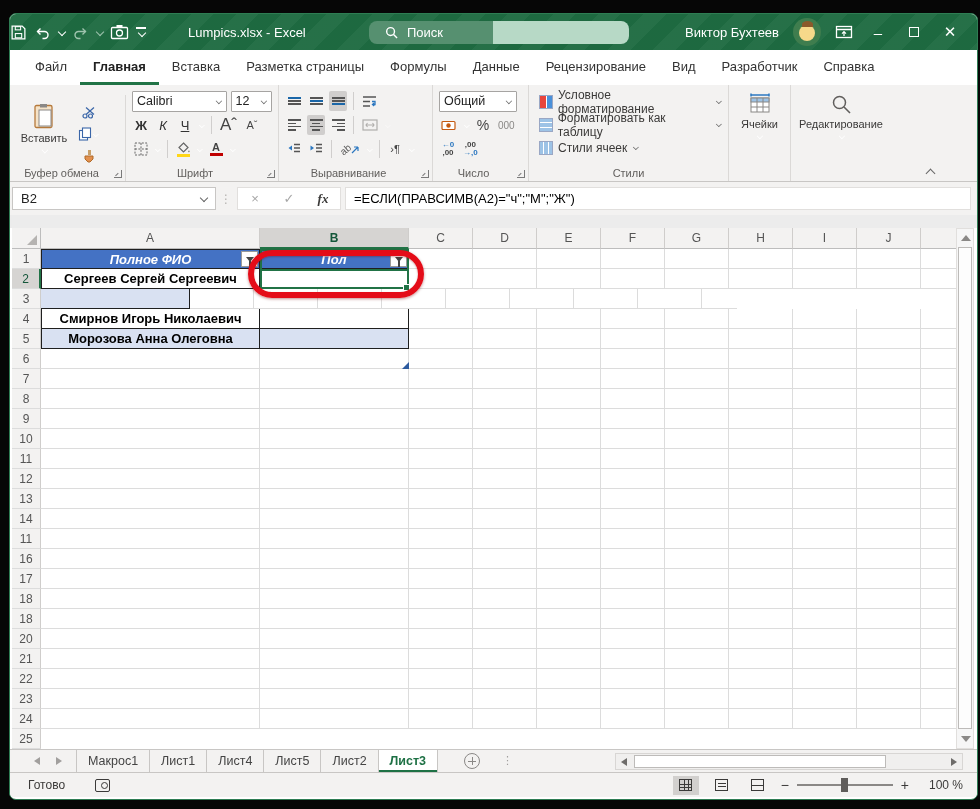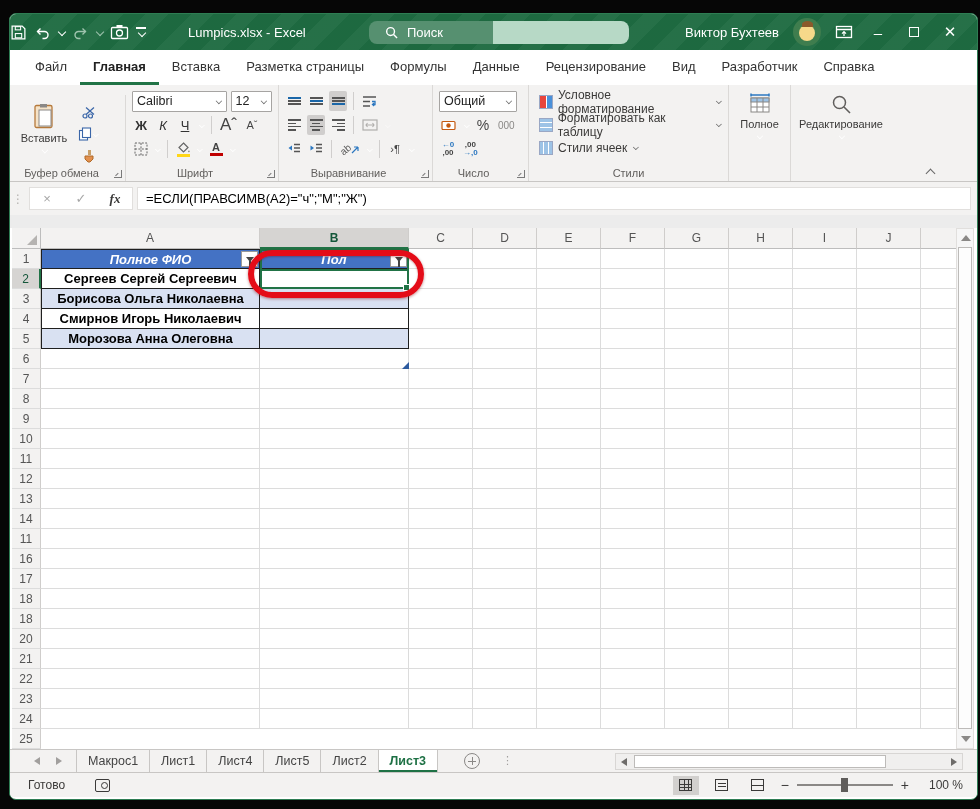--- a/index.html
+++ b/index.html
@@ -527,40 +527,44 @@
         <svg width="24" height="22" viewBox="0 0 24 22">
             <rect x="3" y="5" width="18" height="14" fill="#fff" stroke="#8a8886"></rect>
             <rect x="3" y="5" width="18" height="4" fill="#9dc3e6" stroke="#8a8886"></rect>
             <line x1="9" y1="5" x2="9" y2="19" stroke="#8a8886"></line>
             <line x1="15" y1="5" x2="15" y2="19" stroke="#8a8886"></line>
             <line x1="3" y1="14" x2="21" y2="14" stroke="#8a8886"></line>
             <line x1="3" y1="2" x2="21" y2="2" stroke="#2b77c0" stroke-width="1.5"></line>
             <line x1="3" y1="0.5" x2="3" y2="3.5" stroke="#2b77c0" stroke-width="1.5"></line>
             <line x1="21" y1="0.5" x2="21" y2="3.5" stroke="#2b77c0" stroke-width="1.5"></line>
           </svg>
-        <span>Полное</span>
+        <span>Ячейки</span>
         <span class="caret" style="transform:scale(.75);"></span>
       </div>
     </div>
 
     <div class="rgroup" style="width:100px; border-right:none;">
       <div class="bigbtn">
         <svg width="22" height="22" viewBox="0 0 22 22">
             <circle cx="9.5" cy="9.5" r="6" fill="none" stroke="#605e5c" stroke-width="1.5"></circle>
             <line x1="14" y1="14" x2="20" y2="20" stroke="#605e5c" stroke-width="1.6"></line>
           </svg>
         <span>Редактирование</span>
         <span class="caret" style="transform:scale(.75);"></span>
       </div>
     </div>
 
     <span class="collapse"></span>
   </div>
 
   <div class="formulabar">
+    <div class="namebox">
+      <span>B2</span>
+      <span class="caret"></span>
+    </div>
     <span class="fdots">⋮</span>
     <div class="fbtns">
       <span class="fbtn">×</span>
       <span class="fbtn">✓</span>
       <span class="fbtn fx">fx</span>
     </div>
     <div class="ffield">=ЕСЛИ(ПРАВСИМВ(A2)="ч";"М";"Ж")</div>
   </div>
 
   <div class="sheet">
@@ -628,21 +632,20 @@
             <div class="gcell" style="width: 64px;"></div>
             <div class="gcell" style="width: 64px;"></div>
             <div class="gcell" style="width: 64px;"></div>
             <div class="gcell" style="width: 64px;"></div>
             <div class="gcell" style="width: 64px;"></div>
             <div class="gcell" style="width: 64px;"></div>
             <div class="gcell" style="width: 64px;"></div>
             <div class="gcell" style="width: 35px; border-right: none;"></div>
           </div>
           <div class="grow-line">
-            <div class="gcell t-data band tb-l" style="width: 219px;">Борисова Ольга Николаевна</div>
             <div class="gcell t-data band" style="width: 149px;"></div>
             <div class="gcell" style="width: 64px;"></div>
             <div class="gcell" style="width: 64px;"></div>
             <div class="gcell" style="width: 64px;"></div>
             <div class="gcell" style="width: 64px;"></div>
             <div class="gcell" style="width: 64px;"></div>
             <div class="gcell" style="width: 64px;"></div>
             <div class="gcell" style="width: 64px;"></div>
             <div class="gcell" style="width: 64px;"></div>
             <div class="gcell" style="width: 35px; border-right: none;"></div>

